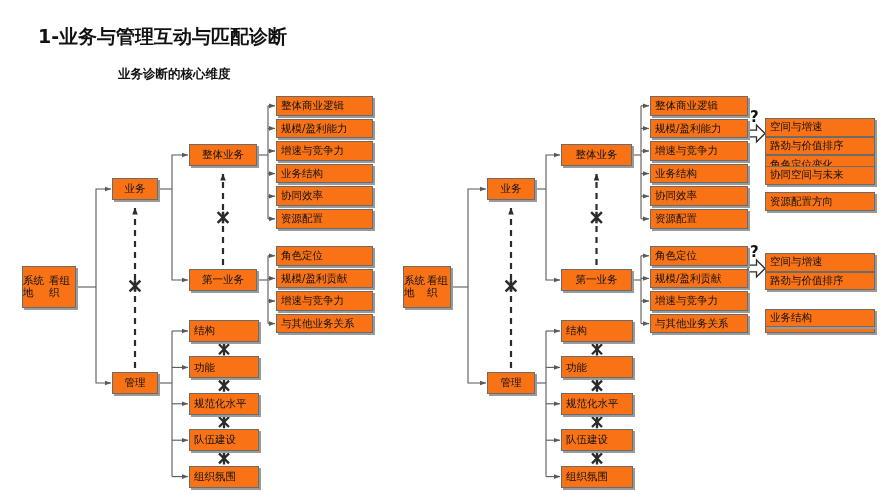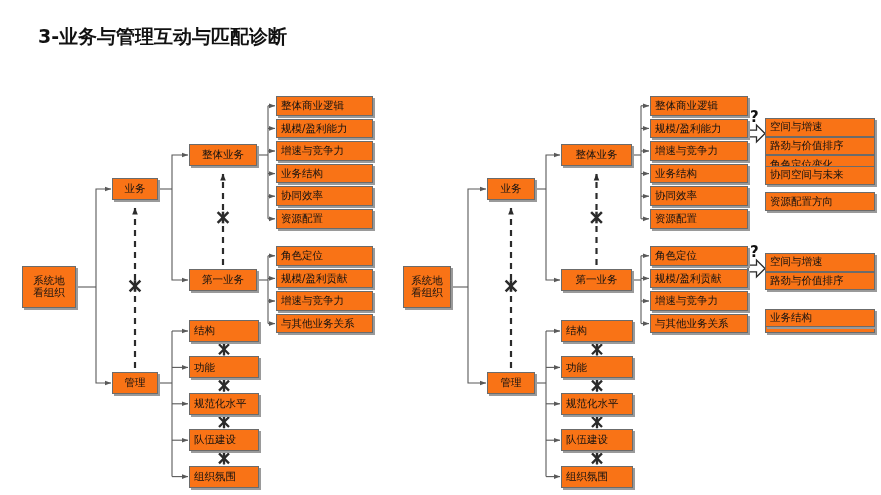--- a/index.html
+++ b/index.html
@@ -10,29 +10,30 @@
          letter-spacing:0px;white-space:nowrap;}
   .subtitle{position:absolute;font-size:12.5px;font-weight:bold;color:#111111;white-space:nowrap;}
   #sub-left{left:118px;top:66px;}
   #sub-right{left:559px;top:66px;}
   svg{position:absolute;left:0;top:0;}
   .bx{position:absolute;box-sizing:border-box;background:#f97316;border:1px solid #6b6b6b;
       display:flex;align-items:center;color:#111111;font-size:10.5px;line-height:1.12;}
   .bx.shadow{box-shadow:2px 2px 0 0 #9a9a9a;}
   .bx.center{justify-content:center;}
   .bx.left{justify-content:flex-start;padding-left:4px;}
-  .bx.two{flex-direction:column;justify-content:center;align-items:center;}
+  .bx.two{justify-content:center;align-items:center;}
   .qmark{position:absolute;font-size:15px;font-weight:bold;color:#111111;}
 </style>
 </head>
 <body>
 
 <div id="root">
 
-  <div class="title">3-业务与管理互动与匹配诊断</div>
+  <div class="title">1-业务与管理互动与匹配诊断</div>
+  <div class="subtitle" id="sub-left">业务诊断的核心维度</div>
 
   <svg id="wires" width="881" height="495" xmlns="http://www.w3.org/2000/svg">
     <defs>
       <marker id="ah" markerWidth="7" markerHeight="7" refX="6.2" refY="3" orient="auto" markerUnits="userSpaceOnUse">
         <path d="M0,0.6 L6.4,3 L0,5.4 z" fill="#595959"></path>
       </marker>
       <marker id="ahd" markerWidth="8" markerHeight="8" refX="6.6" refY="3.4" orient="auto" markerUnits="userSpaceOnUse">
         <path d="M0,0.6 L6.8,3.4 L0,6.2 z" fill="#2b2b2b"></path>
       </marker>
     </defs>

